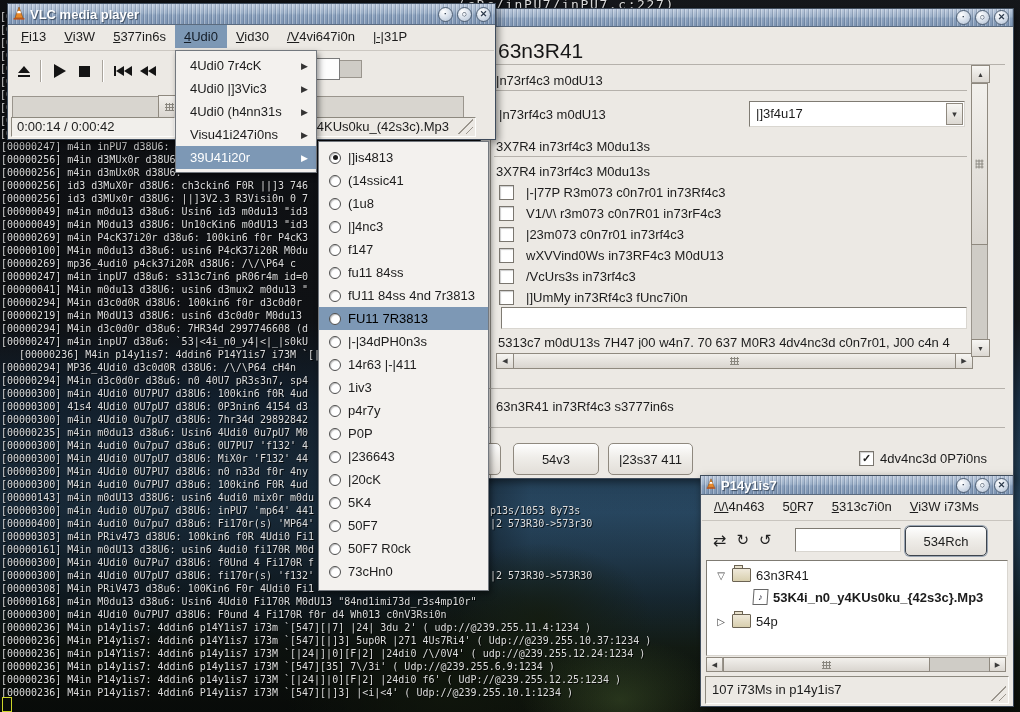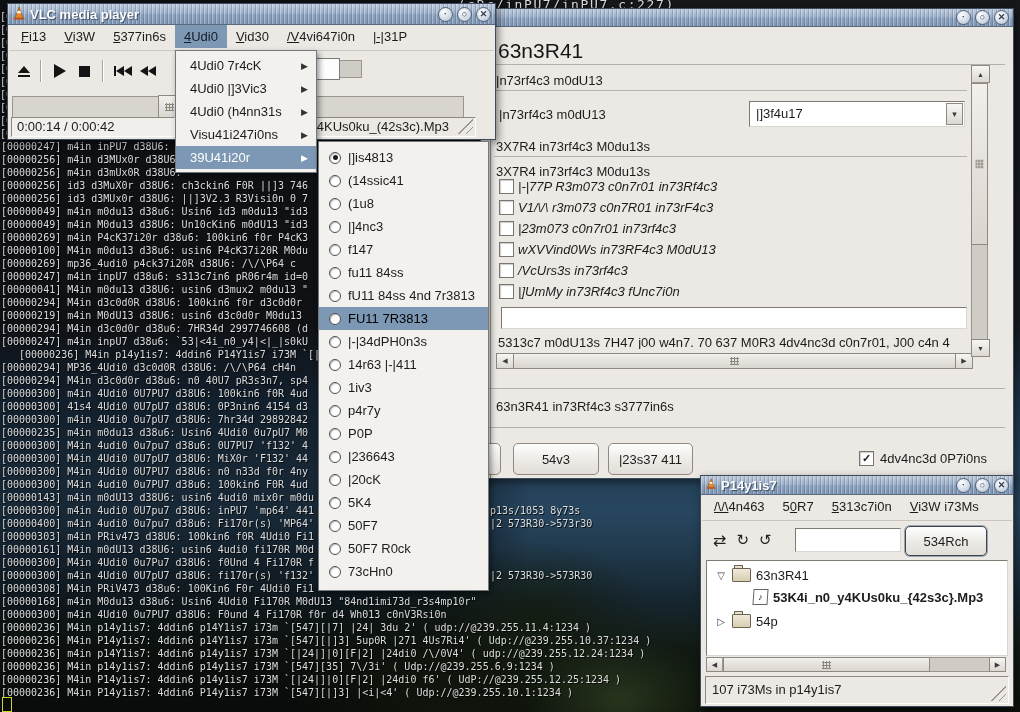--- a/index.html
+++ b/index.html
@@ -58,21 +58,21 @@
   
   .sunken{border-top:1px solid #8d897f;border-left:1px solid #8d897f;
     border-bottom:1px solid #fdfdfb;border-right:1px solid #fdfdfb;}
   .entry{background:#fff;border:1px solid #7f7b73;border-bottom-color:#d9d6d0;border-right-color:#d9d6d0;}
   .gbtn{position:absolute;background:linear-gradient(180deg,#fefefe,#efede9 45%,#e2ded8);
     border:1px solid #8f897f;border-radius:5px;display:flex;align-items:center;
     justify-content:center;color:#1c1c1c;}
   .cbox{width:13px;height:13px;background:#fff;border:1px solid #7a766f;flex:none;
     box-shadow:inset 1px 1px 1px rgba(0,0,0,.2);display:flex;align-items:center;justify-content:center;}
   .cbox .ck{font-size:11px;font-weight:bold;color:#222;line-height:1;}
-  .cbrow{display:flex;align-items:flex-start;gap:4px;height:21px;font-style:italic;}
+  .cbrow{display:flex;align-items:flex-end;gap:12px;height:21px;}
   .gripdots{width:9px;height:8px;
     background-image:radial-gradient(#8a877f 1px, transparent 1.3px);background-size:3px 3px;}
   .sarrow{display:flex;align-items:center;justify-content:center;font-size:7px;color:#3a3a3a;
     background:linear-gradient(180deg,#f7f6f3,#dcd8d2);border:1px solid #8f897f;}
   .thumb{background:linear-gradient(180deg,#f2f0ec,#d9d5cf);border:1px solid #8f897f;
     display:flex;align-items:center;justify-content:center;}
   .track{background:#cfccc6;border:1px solid #9a958d;}
   .grip{position:absolute;right:2px;bottom:2px;width:16px;height:16px;
     background:repeating-linear-gradient(135deg, transparent 0 2px, #9a958d 2px 3px, transparent 3px 5px);
     clip-path:polygon(100% 0,100% 100%,0 100%);}

